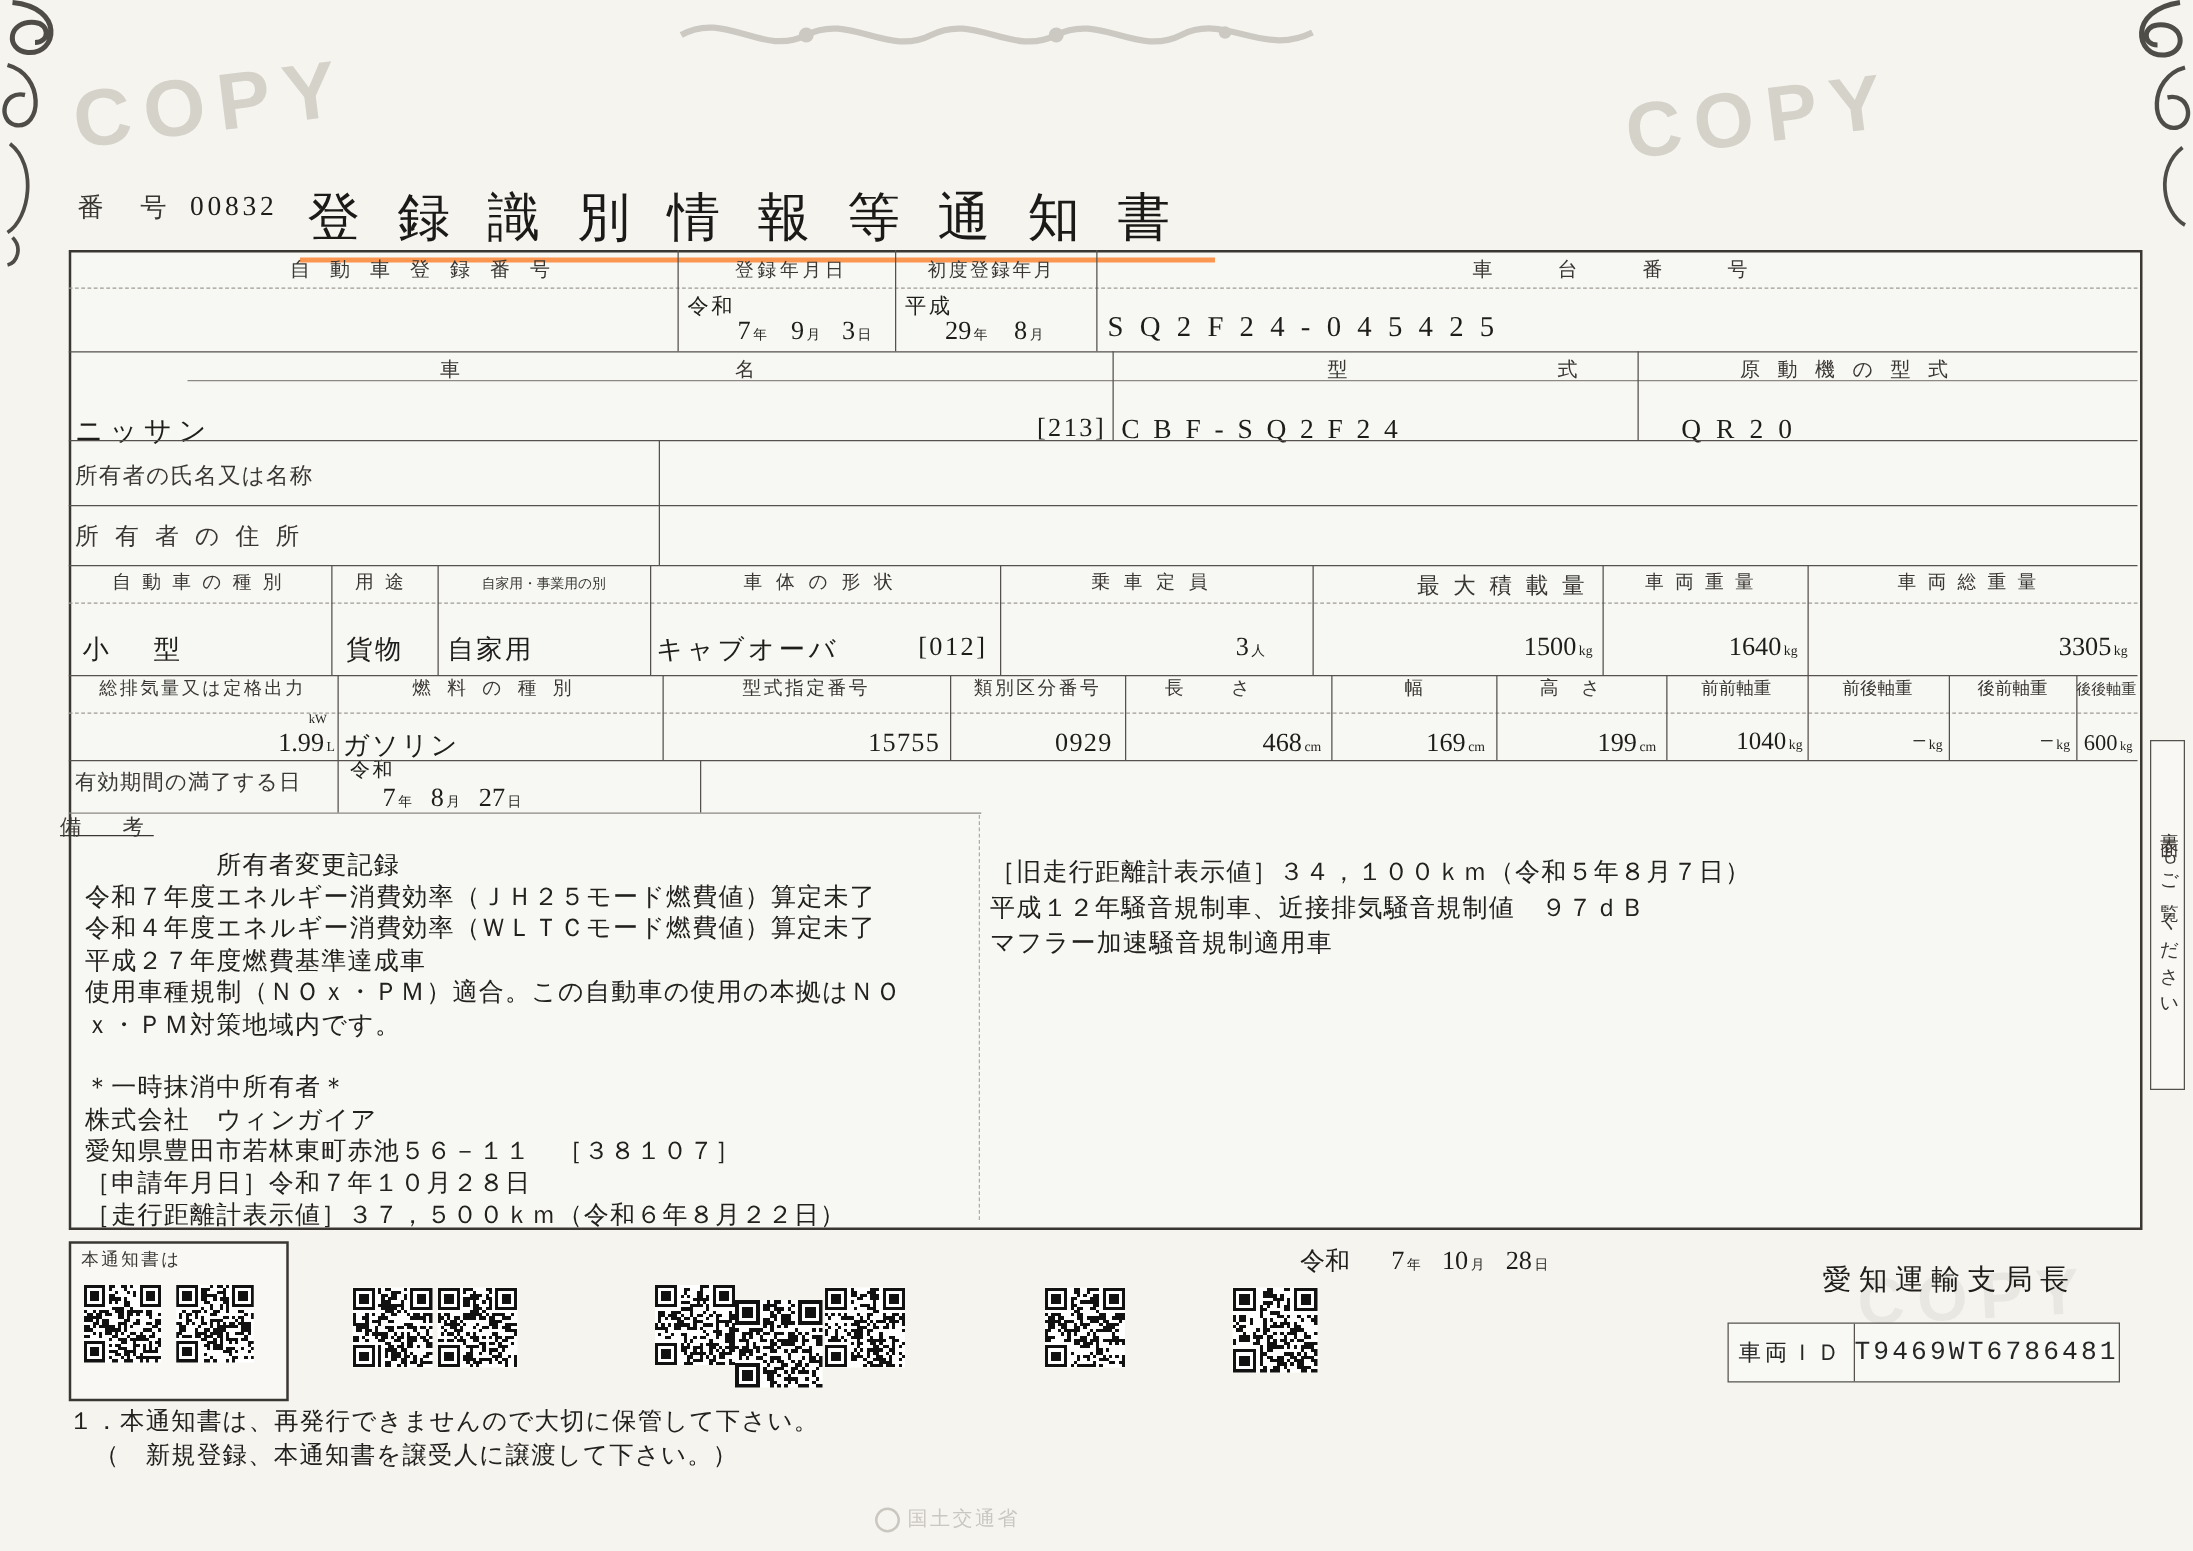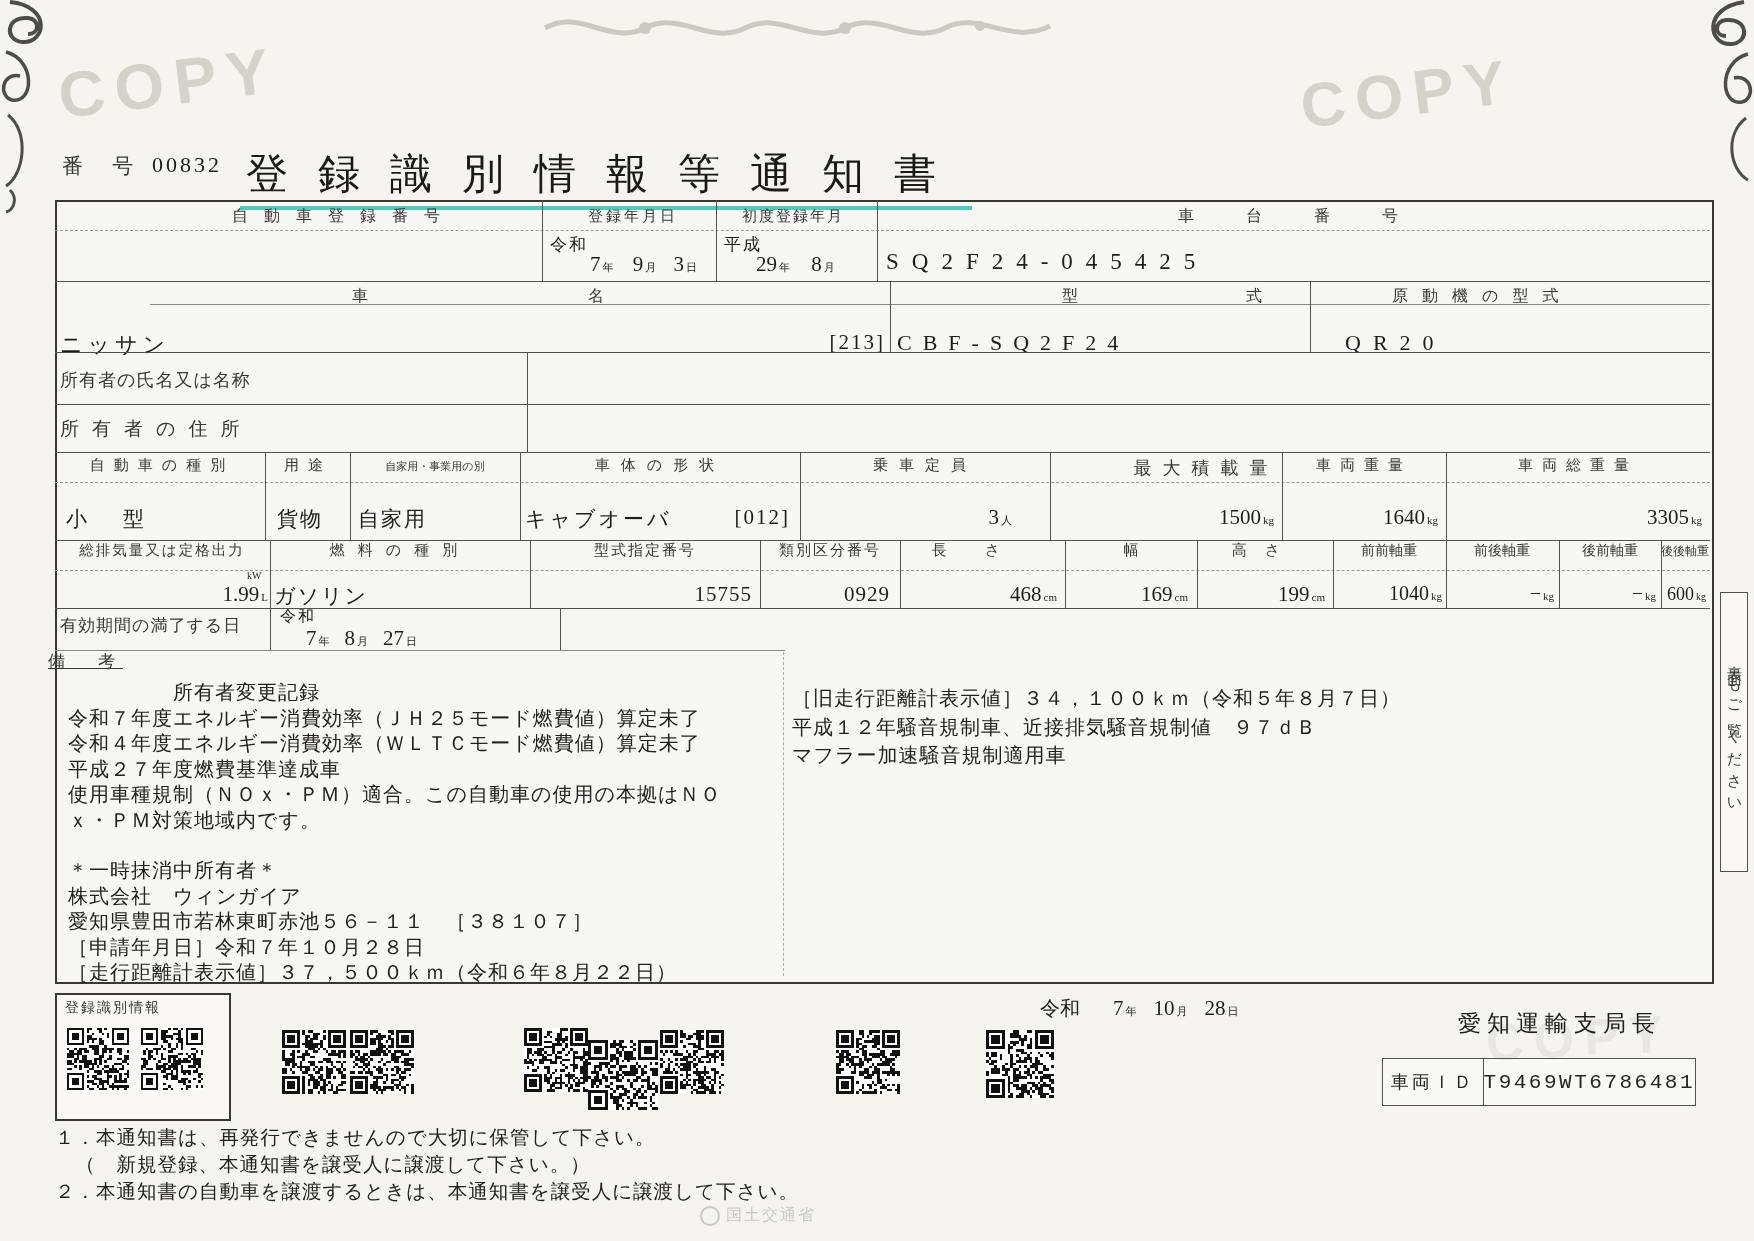--- a/index.html
+++ b/index.html
@@ -65,21 +65,21 @@
     <circle cx="305" cy="22" r="6" fill="#9a968c"></circle>
     <circle cx="440" cy="20" r="5" fill="#9a968c"></circle>
 </svg>
 
 <div class="abs copy" style="left:58px;top:46px;font-size:64px;transform:rotate(-7deg)">COPY</div>
 <div class="abs copy" style="left:1300px;top:58px;font-size:62px;transform:rotate(-7deg)">COPY</div>
 <div class="abs copy" style="left:1486px;top:1008px;font-size:52px;opacity:.22;transform:rotate(-3deg)">COPY</div>
 
 <div class="abs lbl" style="left:62px;top:152px;font-size:21px;letter-spacing:12px">番 号</div>
 <div class="abs val" style="left:152px;top:152px;font-size:22px;letter-spacing:3px">00832</div>
-<div class="abs" style="left:240px;top:146px;font-size:42px;letter-spacing:30px;color:#1c1a18;border-bottom:4px solid #14b8a6;padding:0 6px 4px 6px">登録識別情報等通知書</div>
+<div class="abs" style="left:240px;top:146px;font-size:42px;letter-spacing:30px;color:#1c1a18;border-bottom:4px solid #f97316;padding:0 6px 4px 6px">登録識別情報等通知書</div>
 
 <div class="abs" style="left:55px;top:200px;width:1655px;height:780px;border:2px solid #3a3733;background:rgba(255,255,255,.25)"></div>
 
 <div class="abs lbl" style="left:232px;top:206px;font-size:16px;letter-spacing:16px">自動車登録番号</div>
 <div class="abs lbl" style="left:588px;top:207px;font-size:15px;letter-spacing:3px">登録年月日</div>
 <div class="abs lbl" style="left:742px;top:207px;font-size:15px;letter-spacing:2px">初度登録年月</div>
 <div class="abs lbl" style="left:1178px;top:206px;font-size:16px;letter-spacing:52px">車台番号</div>
 
 <div class="abs val" style="left:550px;top:233px;font-size:17px;letter-spacing:2px">令和</div>
 <div class="abs val" style="left:590px;top:252px;font-size:21px">
@@ -191,40 +191,39 @@
     <div class="rline">［旧走行距離計表示値］３４，１００ｋｍ（令和５年８月７日）</div>
     <div class="rline">平成１２年騒音規制車、近接排気騒音規制値　９７ｄＢ</div>
     <div class="rline">マフラー加速騒音規制適用車</div>
   </div>
 
 <div class="abs side-strip" style="left:1720px;top:592px;width:26px;height:278px">
   <span>裏面もご覧ください</span>
 </div>
 
 <div class="abs" style="left:55px;top:993px;width:172px;height:124px;border:2px solid #3a3733;background:rgba(255,255,255,.4)">
-  <div style="font-size:14px;letter-spacing:2px;padding:4px 0 0 8px;color:#3a3733">登録識別情報</div>
+  <div style="font-size:14px;letter-spacing:2px;padding:4px 0 0 8px;color:#3a3733">本通知書は</div>
 </div>
 
 <div class="abs val" style="left:1040px;top:995px;font-size:20px">
   <span>令和</span>
   <span class="digit" style="margin-left:28px">7</span><span class="unit">年</span>
   <span class="digit" style="margin-left:12px">10</span><span class="unit">月</span>
   <span class="digit" style="margin-left:12px">28</span><span class="unit">日</span>
 </div>
 <div class="abs val" style="left:1458px;top:1008px;font-size:23px;letter-spacing:6px">愛知運輸支局長</div>
 
 <div class="abs idbox" style="left:1382px;top:1058px;width:312px;height:46px">
   <div class="c1">車両ＩＤ</div>
   <div class="c2">T9469WT6786481</div>
 </div>
 
 <div class="abs" style="left:55px;top:1124px">
     <div class="note-line">１．本通知書は、再発行できませんので大切に保管して下さい。</div>
     <div class="note-line">　（　新規登録、本通知書を譲受人に譲渡して下さい。）</div>
-    <div class="note-line">２．本通知書の自動車を譲渡するときは、本通知書を譲受人に譲渡して下さい。</div>
   </div>
 
 <div class="abs" style="left:700px;top:1205px;opacity:.4;color:#8a857c;font-size:16px;letter-spacing:2px;display:flex;align-items:center;gap:6px">
   <span style="display:inline-block;width:16px;height:16px;border:2px solid #8a857c;border-radius:50%"></span>
   <span>国土交通省</span>
 </div>
 
 <div class="hl dash" style="left: 55px; top: 230px; width: 1655px;"></div>
 <div class="hl" style="left: 55px; top: 281px; width: 1655px;"></div>
 <div class="hl" style="background: rgb(141, 137, 130); left: 150px; top: 304px; width: 1560px;"></div>

